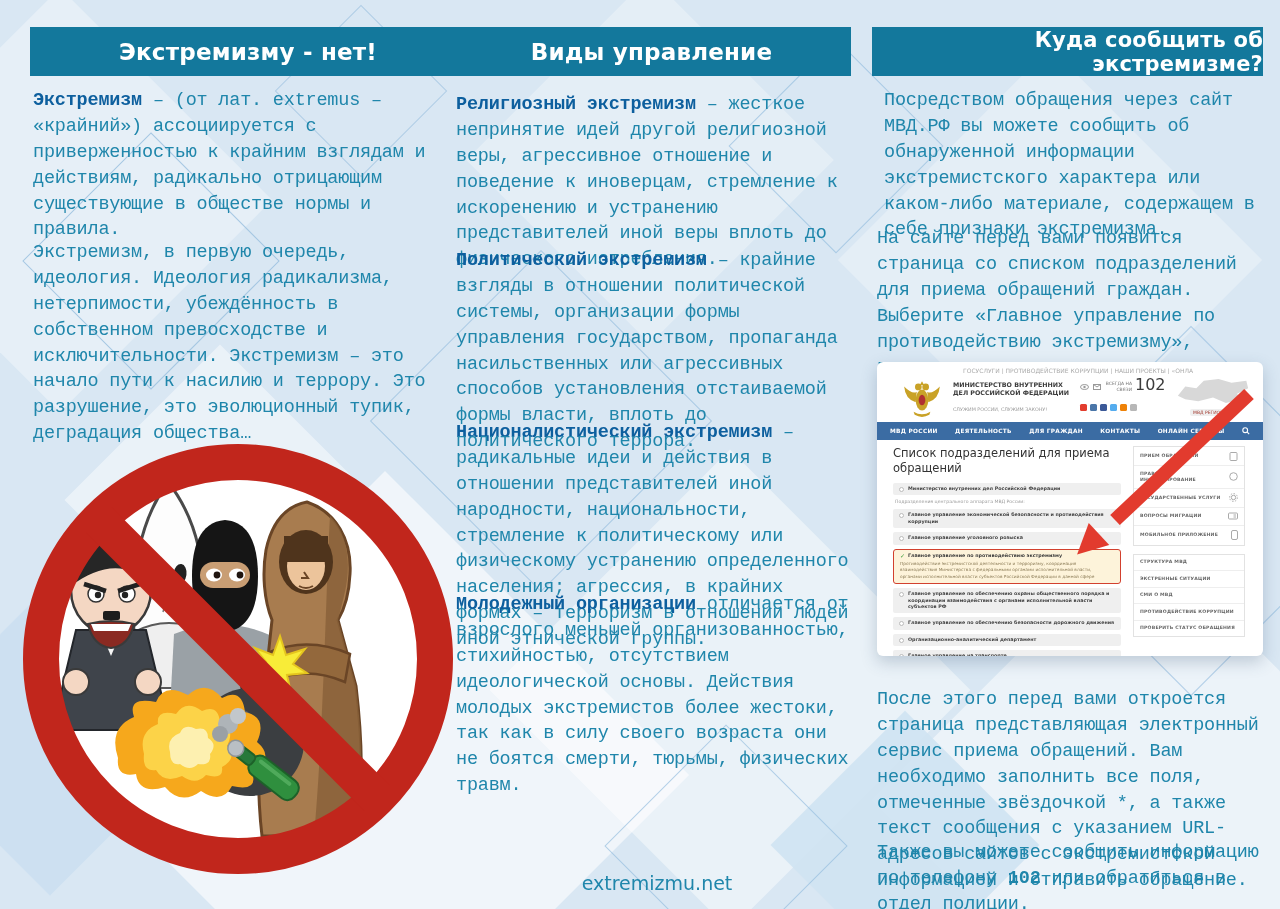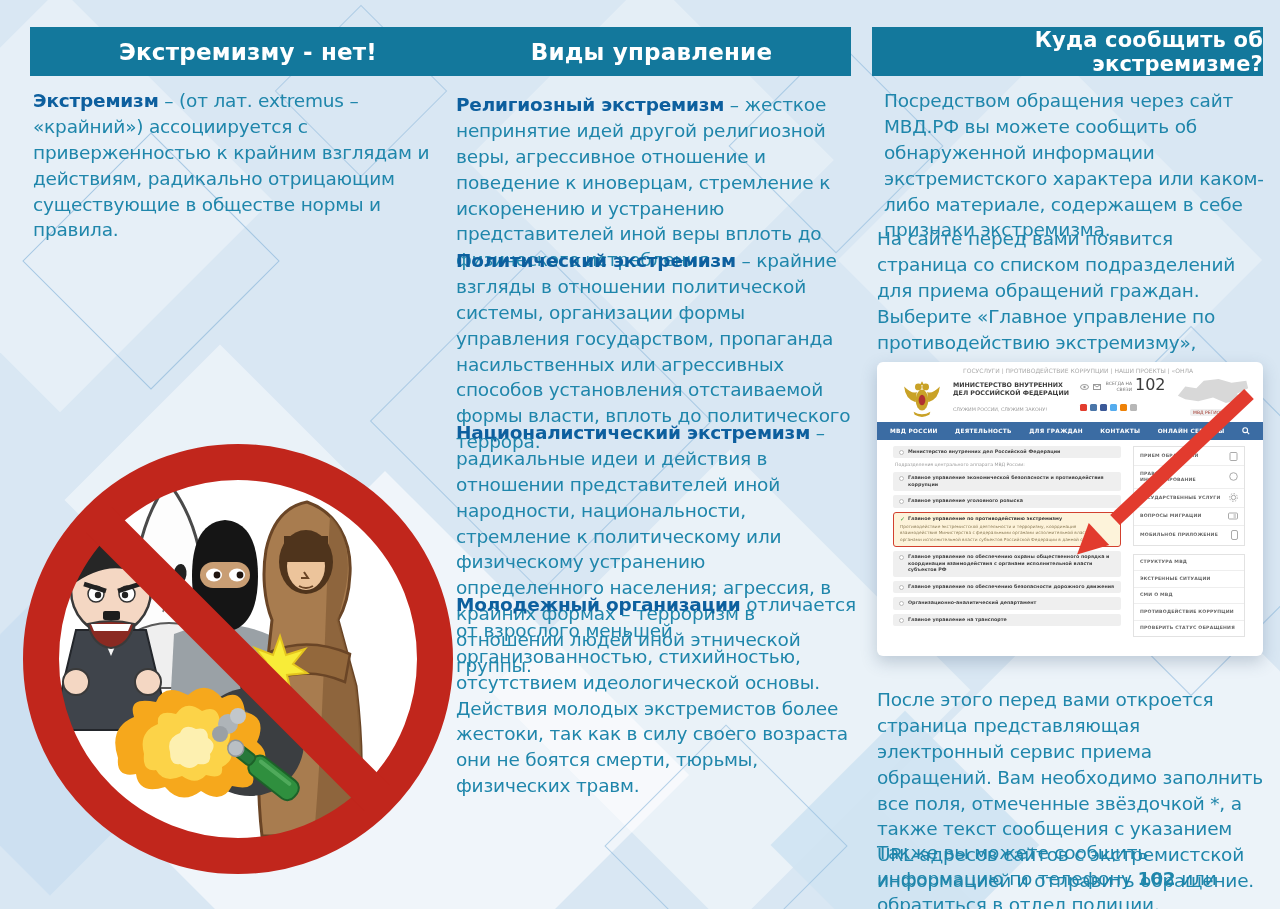--- a/index.html
+++ b/index.html
@@ -6,21 +6,21 @@
   .page{position:relative;width:1280px;height:909px;overflow:hidden;
         background:#d9e7f3;font-family:"DejaVu Sans","Liberation Sans",sans-serif;}
   
   .bg{position:absolute;inset:0;z-index:0;}
   .d{position:absolute;transform:rotate(45deg);}
   .band{position:absolute;z-index:3;background:#13789c;color:#fff;
         display:flex;align-items:center;justify-content:center;
         font-weight:bold;font-size:23px;letter-spacing:.2px;}
   .band.small{font-size:21px;text-align:right;}
   .para{position:absolute;z-index:3;color:#1f86ab;font-size:18.5px;line-height:1.4;
-        letter-spacing:-0.2px;margin:0;}
+        letter-spacing:-0.2px;margin:0;font-family:Liberation Mono, monospace;}
   .lead{font-weight:bold;color:#0d5f9e;}
   .bold-teal{font-weight:bold;}
   .footerlink{position:absolute;z-index:3;color:#1f86ab;font-size:19px;text-align:center;}
   .sign{position:absolute;left:14px;top:424px;width:448px;height:470px;z-index:3;}
   
   .card{position:absolute;left:877px;top:362px;width:386px;height:294px;z-index:3;
         background:#fff;border-radius:6px;box-shadow:0 6px 16px rgba(50,80,110,.25);
         overflow:hidden;}
   .card *{box-sizing:border-box;}
   .toplinks{position:absolute;left:86px;top:5px;width:230px;font-size:6px;color:#aaa;
@@ -87,20 +87,21 @@
   </div>
 
   <header class="band" style="left:30px;top:27px;width:412px;height:49px;padding-left:12px;">
     <span>Экстремизму - нет!</span>
   </header>
 
   <p class="para" style="left:33px;top:88px;width:406px;">
     <span class="lead">Экстремизм</span><span> – (от лат. extremus – «крайний») ассоциируется с приверженностью к крайним взглядам и действиям, радикально отрицающим существующие в обществе нормы и правила.</span>
   </p>
 
+  <p class="para" style="left:33px;top:240px;width:406px;">Экстремизм, в первую очередь, идеология. Идеология радикализма, нетерпимости, убеждённость в собственном превосходстве и исключительности. Экстремизм – это начало пути к насилию и террору. Это разрушение, это эволюционный тупик, деградация общества…</p>
 
   <div class="sign">
     <svg width="448" height="470" viewBox="0 0 448 470">
       <defs>
           <clipPath id="innerclip">
             <circle cx="224" cy="235" r="181"></circle>
           </clipPath>
         </defs>
       <circle cx="224" cy="235" r="181" fill="#ffffff"></circle>
       <g clip-path="url(#innerclip)">
@@ -195,20 +196,21 @@
   <p class="para" style="left:456px;top:420px;width:402px;">
     <span class="lead">Националистический экстремизм</span><span> – радикальные идеи и действия в отношении представителей иной народности, национальности, стремление к политическому или физическому устранению определенного населения; агрессия, в крайних формах – терроризм в отношении людей иной этнической группы.</span>
   </p>
   <p class="para" style="left:456px;top:248px;width:402px;">
     <span class="lead">Политический экстремизм</span><span> – крайние взгляды в отношении политической системы, организации формы управления государством, пропаганда насильственных или агрессивных способов установления отстаиваемой формы власти, вплоть до политического террора.</span>
   </p>
   <p class="para" style="left:456px;top:592px;width:402px;">
     <span class="lead">Молодежный организации</span><span> отличается от взрослого меньшей организованностью, стихийностью, отсутствием идеологической основы. Действия молодых экстремистов более жестоки, так как в силу своего возраста они не боятся смерти, тюрьмы, физических травм.</span>
   </p>
 
+  <div class="footerlink" style="left:456px;top:872px;width:402px;">extremizmu.net</div>
 
   <header class="band small" style="left:872px;top:27px;width:391px;height:49px;">
     <span>Куда сообщить об экстремизме?</span>
   </header>
 
   <p class="para" style="left:877px;top:88px;width:388px;margin-left:7px;">Посредством обращения через сайт МВД.РФ вы можете сообщить об обнаруженной информации экстремистского характера или каком-либо материале, содержащем в себе признаки экстремизма.</p>
   <p class="para" style="left:877px;top:226px;width:388px;">На сайте перед вами появится страница со списком подразделений для приема обращений граждан. Выберите «Главное управление по противодействию экстремизму», прокрутите страницу вниз и нажмите кнопку «Далее».</p>
 
   <div class="card">
     <div class="toplinks">ГОСУСЛУГИ  |  ПРОТИВОДЕЙСТВИЕ КОРРУПЦИИ  |  НАШИ ПРОЕКТЫ  |  «ОНЛАЙН-ВЫЗОВ»</div>
@@ -266,20 +268,21 @@
       <span class="navitem">ДЛЯ ГРАЖДАН</span>
       <span class="navitem">КОНТАКТЫ</span>
       <span class="navitem">ОНЛАЙН СЕРВИСЫ</span>
       <svg width="8" height="8" viewBox="0 0 10 10">
         <circle cx="4" cy="4" r="3" fill="none" stroke="#fff" stroke-width="1.4"></circle>
         <line x1="6.2" y1="6.2" x2="9" y2="9" stroke="#fff" stroke-width="1.4"></line>
       </svg>
     </nav>
 
     <div class="list">
+      <div class="listtitle">Список подразделений для приема обращений</div>
 
       <div class="mitem">
         <span class="radio"></span>
         <span>Министерство внутренних дел Российской Федерации</span>
       </div>
 
       <div class="grouplabel">Подразделения центрального аппарата МВД России:</div>
 
       <div class="mitem">
         <span class="radio"></span>

